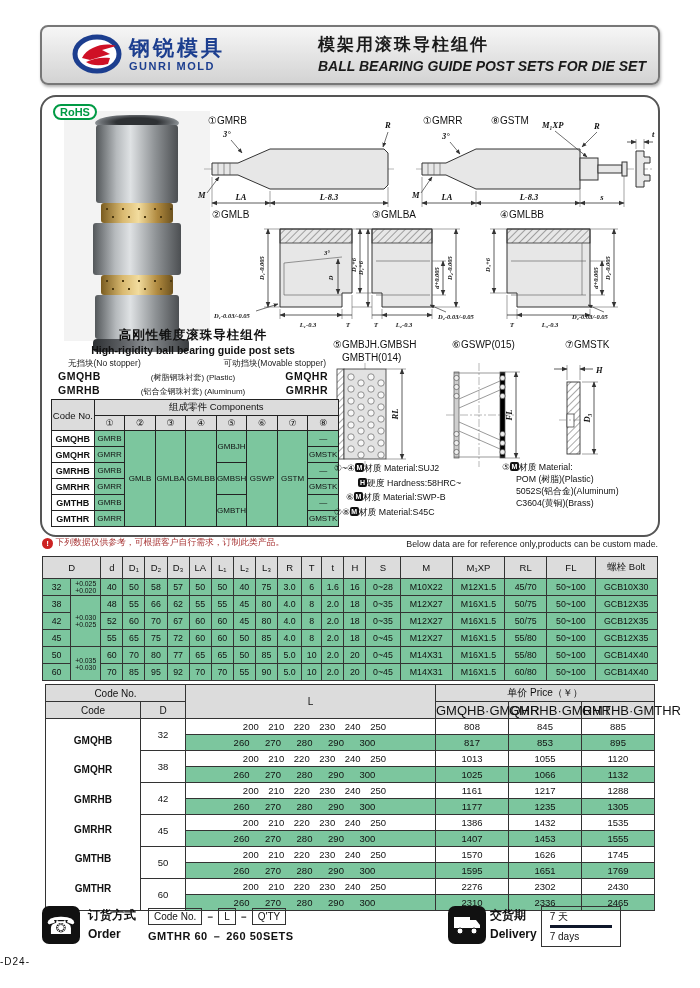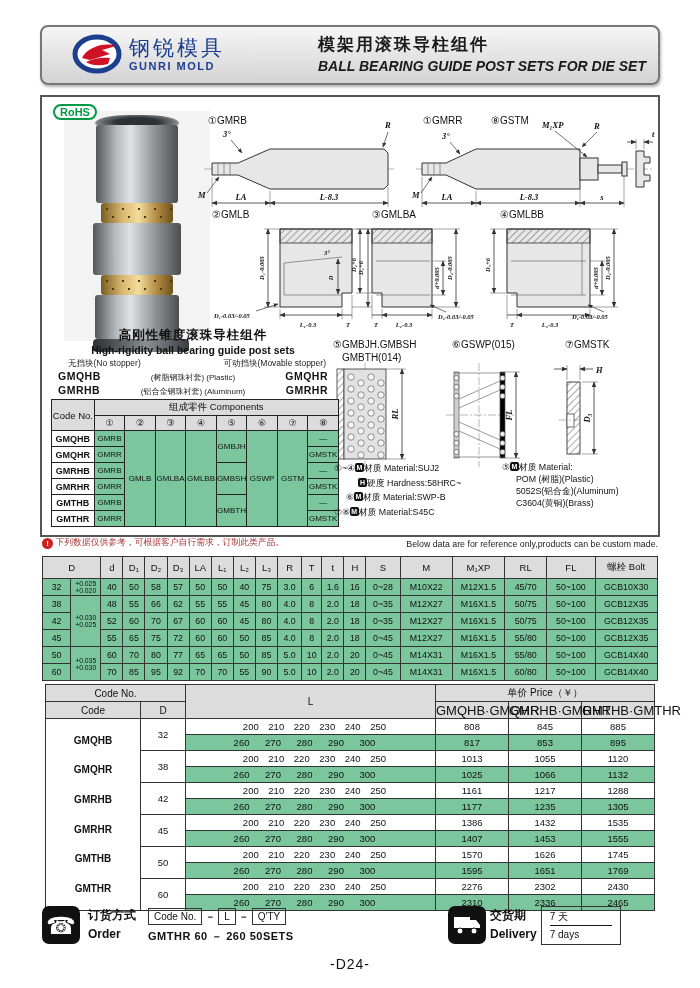--- a/index.html
+++ b/index.html
@@ -3,28 +3,28 @@
 <meta charset="utf-8">
 <style>
   body{margin:0;background:#fff}
   .page{position:relative;width:700px;height:988px;background:#fff;overflow:hidden;
         font-family:"Liberation Sans","DejaVu Sans",sans-serif;color:#111}
 
   
   .header-bar{position:absolute;left:40px;top:25px;width:616px;height:56px;border:2px solid #777;
               border-radius:8px;background:linear-gradient(180deg,#f6f6f6,#d3d3d3);box-shadow:1px 2px 3px rgba(0,0,0,.3)}
   .brand{position:absolute;left:30px;top:7px;display:flex;align-items:center;gap:7px}
-  .brand-cn{font-size:21px;font-weight:normal;color:#1c3e8f;letter-spacing:3px;line-height:24px}
+  .brand-cn{font-size:21px;font-weight:bold;color:#1c3e8f;letter-spacing:3px;line-height:24px}
   .brand-en{font-size:11px;font-weight:bold;color:#1c3e8f;letter-spacing:1.5px}
   .titles{position:absolute;right:12px;top:6px;text-align:left}
   .title-cn{font-size:17px;font-weight:bold;letter-spacing:2px;color:#1a1a1a}
   .title-en{font-size:14px;font-weight:bold;font-style:italic;color:#1a1a1a;margin-top:2px}
 
   
-  .main-box{position:absolute;left:40px;top:95px;width:616px;height:438px;border:2px solid #555;border-radius:0;background:#fff}
+  .main-box{position:absolute;left:40px;top:95px;width:616px;height:438px;border:2px solid #555;border-radius:16px;background:#fff}
   .rohs{position:absolute;left:11px;top:7px;border:2px solid #009a44;color:#009a44;font-weight:bold;
         font-size:11px;padding:0 5px;border-radius:9px;background:#fff;z-index:5}
   .diagram-svg{position:absolute;left:0;top:0}
 
   
   .photo{position:absolute;left:22px;top:14px;width:146px;height:230px;background:#f3f3f3}
   .post{position:absolute;left:29px;top:4px;width:88px}
   .cap{height:16px;width:84px;margin:0 auto;border-radius:50%/60%;
        background:radial-gradient(ellipse at 50% 45%, #2e3134 35%, #6a6e72 60%, #9aa0a4 75%, #4a4d50 100%)}
   .seg{margin:0 auto;background:linear-gradient(90deg,#53575a,#b6babd 25%,#dfe2e4 42%,#8e9295 72%,#4c4f52);border-radius:3px}
@@ -91,21 +91,21 @@
   .order{position:absolute;left:42px;top:906px;display:flex;gap:8px}
   .icon-box{width:38px;height:38px;background:#111;border-radius:7px;color:#fff;text-align:center;line-height:40px;font-size:24px;flex:none}
   .order-labels div{font-size:12px;font-weight:bold;line-height:19px}
   .order-body{margin-left:4px}
   .obox{display:inline-block;border:1px solid #333;padding:0 5px;font-size:10px;height:15px;line-height:15px}
   .osep{font-weight:bold;padding:0 3px;font-size:10px}
   .order-ex{font-size:11px;font-weight:bold;margin-top:4px;letter-spacing:.5px}
   .order-ex .q{}
   .delivery{position:absolute;left:448px;top:906px;display:flex;gap:4px}
   .dbox{border:1.5px solid #333;width:62px;font-size:10px;padding:1px 8px;line-height:17px}
-  .page-num{position:absolute;left:0;right:0;top:956px;text-align:center;font-size:14px;letter-spacing:1px}
+  .page-num{position:absolute;left:0;right:0;top:956px;text-align:left;font-size:10px;letter-spacing:1px}
 
   
   .part{fill:#e7e7e7;stroke:#333;stroke-width:1}
   .thin{stroke:#555;stroke-width:.6}
   .ext{stroke:#666;stroke-width:.6}
   .dim{stroke:#333;stroke-width:.8}
   .ld{stroke:#333;stroke-width:.7}
   .cl{stroke:#888;stroke-width:.6;stroke-dasharray:8 2 2 2}
   text.tt{font:10px "Liberation Sans","DejaVu Sans",sans-serif;fill:#111}
   text.dt{font:italic bold 8.5px "Liberation Serif","DejaVu Serif",serif;fill:#111}
@@ -829,19 +829,19 @@
         <path d="M17,6 h6 l4,5 v3 h-10 z" fill="#fff"></path>
         <circle cx="7" cy="17" r="3" fill="#fff" stroke="#111"></circle>
         <circle cx="21" cy="17" r="3" fill="#fff" stroke="#111"></circle>
       </svg>
     </div>
     <div class="order-labels">
       <div>交货期</div>
       <div>Delivery</div>
     </div>
     <div class="dbox">
-      <div style="border-bottom:1px solid #0f172a">7 天</div>
+      <div style="border-bottom:3px solid #0f172a">7 天</div>
       <div>7 days</div>
     </div>
   </div>
 
   <div class="page-num">-D24-</div>
 </div>
 
 </body></html>

